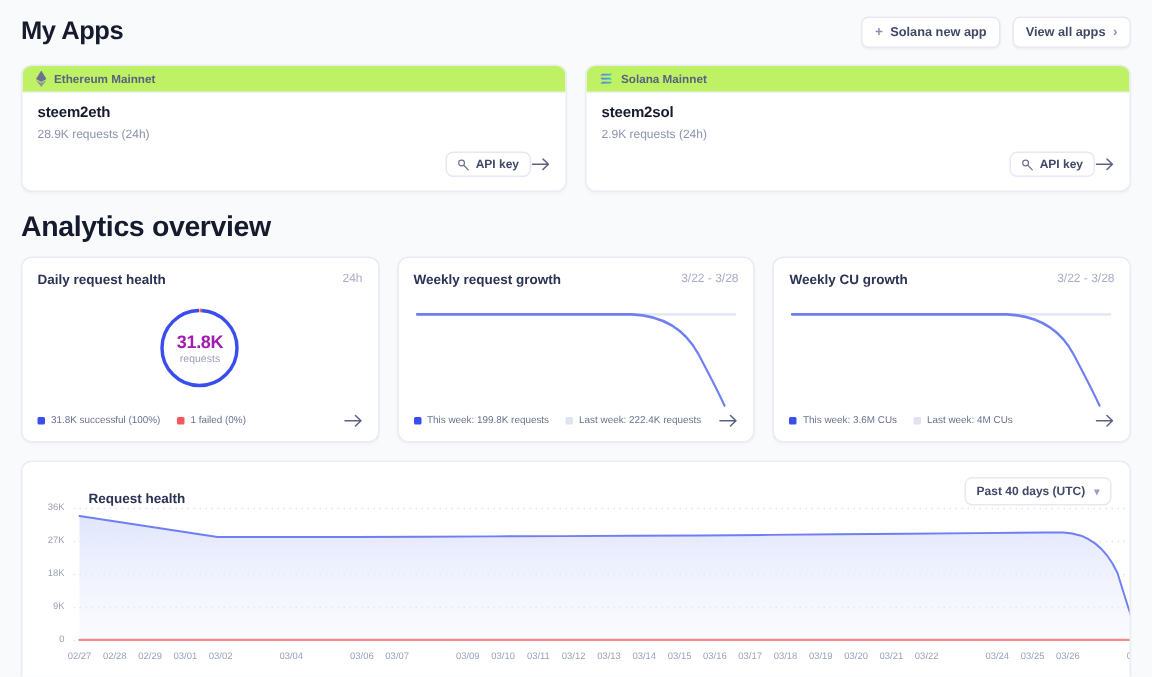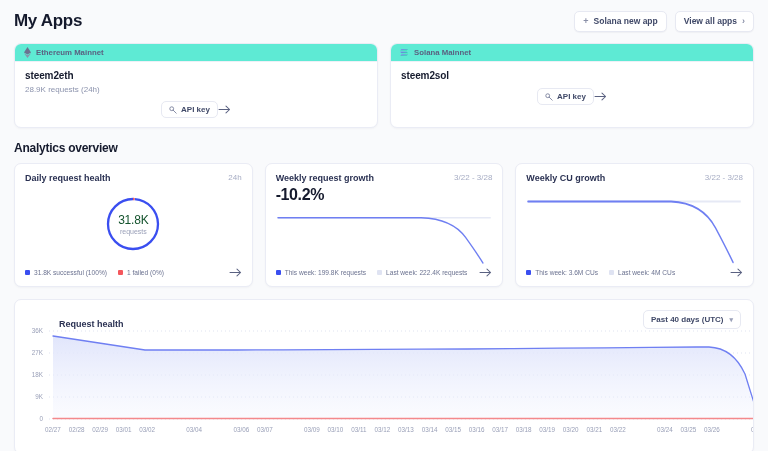--- a/index.html
+++ b/index.html
@@ -33,42 +33,42 @@
   .apps-row { display: flex; gap: 12px; margin-top: 7px; }
   .app-card {
     flex: 1 1 0; background: #fff;
     border: 1px solid #eaecf5; border-radius: 7px;
     box-shadow: 0 1px 2px rgba(20,25,60,.035);
     overflow: hidden;
   }
   .app-card-head {
     display: flex; align-items: center; gap: 5px;
     height: 18px; padding: 0 9px;
-    background: #5eead4; border-bottom: 1px solid #eef0f7;
+    background: #bef264; border-bottom: 1px solid #eef0f7;
   }
   .chain-name { font-size: 7.8px; font-weight: 600; color: #5a6181; }
   .app-card-body { padding: 8px 10px 7px 10px; }
   .app-name { font-size: 10px; font-weight: 700; color: #151a2d; letter-spacing: -.1px; }
   .app-reqs { font-size: 8px; color: #8c93ad; margin-top: 4px; }
   .app-card-foot {
-    display: flex; align-items: center; justify-content: center;
+    display: flex; align-items: center; justify-content: flex-end;
     padding: 0 10px 9px 10px;
   }
   .chip {
     display: inline-flex; align-items: center; gap: 4px;
     height: 17px; padding: 0 7px;
     border: 1px solid #e7e9f2; border-radius: 5px;
     background: #fff; font-size: 8px; font-weight: 600; color: #404968;
     cursor: pointer;
   }
   .arrow-link { color: #5a6181; cursor: pointer; display: flex; align-items: center; }
 
   
   .section-title {
-    font-size: 12px; font-weight: 700; letter-spacing: -.25px;
+    font-size: 19px; font-weight: 700; letter-spacing: -.25px;
     color: #151a2d; margin: 13px 0 0 0;
   }
 
   
   .analytics-row { display: flex; gap: 12px; margin-top: 8px; }
   .an-card {
     flex: 1 1 0; background: #fff;
     border: 1px solid #eaecf5; border-radius: 7px;
     box-shadow: 0 1px 2px rgba(20,25,60,.035);
     height: 124px; padding: 9px 10px 8px 10px;
@@ -85,21 +85,21 @@
   }
   .legend { display: flex; align-items: center; gap: 11px; }
   .leg-item { display: flex; align-items: center; gap: 4px; }
   .leg-swatch { width: 5px; height: 5px; border-radius: 1px; display: block; }
   .leg-text { font-size: 6.6px; color: #6b7290; font-weight: 500; }
 
   
   .donut-wrap { display: flex; align-items: center; justify-content: center; height: 100%; }
   .donut-center { position: absolute; inset: 0; display: flex; flex-direction: column;
     align-items: center; justify-content: center; }
-  .donut-num { font-size: 12px; font-weight: 400; color: #14532d; letter-spacing: -.2px; }
+  .donut-num { font-size: 12px; font-weight: 700; color: #a21caf; letter-spacing: -.2px; }
   .donut-sub { font-size: 7px; color: #9aa0b8; margin-top: 1px; }
 
   
   .rh-card {
     background: #fff; border: 1px solid #eaecf5; border-radius: 7px;
     box-shadow: 0 1px 2px rgba(20,25,60,.035);
     margin-top: 12px; height: 155px; padding: 10px 12px 4px 12px;
     position: relative; overflow: hidden;
   }
   .rh-head { display: flex; align-items: flex-end; justify-content: space-between; margin-left: 32px; }
@@ -182,20 +182,21 @@
             </defs>
             <path d="M1.6 1.3 H9 L7.6 2.7 H0.2 Z" fill="url(#solg)"></path>
             <path d="M0.2 4.3 H7.6 L9 5.7 H1.6 Z" fill="url(#solg)"></path>
             <path d="M1.6 7.3 H9 L7.6 8.7 H0.2 Z" fill="url(#solg)"></path>
           </svg>
         </span>
         <span class="chain-name">Solana Mainnet</span>
       </div>
       <div class="app-card-body">
         <div class="app-name">steem2sol</div>
+        <div class="app-reqs">2.9K requests (24h)</div>
       </div>
       <div class="app-card-foot">
         <div class="chip">
           <span>
             <svg width="8" height="8" viewBox="0 0 10 10">
               <circle cx="3.4" cy="3.4" r="2.4" fill="none" stroke="#6b7290" stroke-width="1"></circle>
               <path d="M5.2 5.2 L9 9" stroke="#6b7290" stroke-width="1" stroke-linecap="round"></path>
             </svg>
           </span>
           <span>API key</span>
@@ -247,21 +248,20 @@
           </svg>
         </span>
       </div>
     </div>
 
     <div class="an-card">
       <div class="an-head">
         <span class="an-title">Weekly request growth</span>
         <span class="an-range">3/22 - 3/28</span>
       </div>
-      <div class="an-big">-10.2%</div>
       <div class="an-mid">
         <svg width="100%" height="100%" viewBox="0 0 224 62" preserveAspectRatio="none">
           <path d="M2 14 H222" fill="none" stroke="#e6e9f5" stroke-width="1.4"></path>
           <path d="M2 14 L150 14 Q182 15 196 34 Q209 52 214 60" fill="none" stroke="#6f7ff2" stroke-width="1.4" stroke-linecap="round"></path>
         </svg>
       </div>
       <div class="an-foot">
         <div class="legend">
           <div class="leg-item">
             <span class="leg-swatch" style="background:#3a4ef0"></span>

